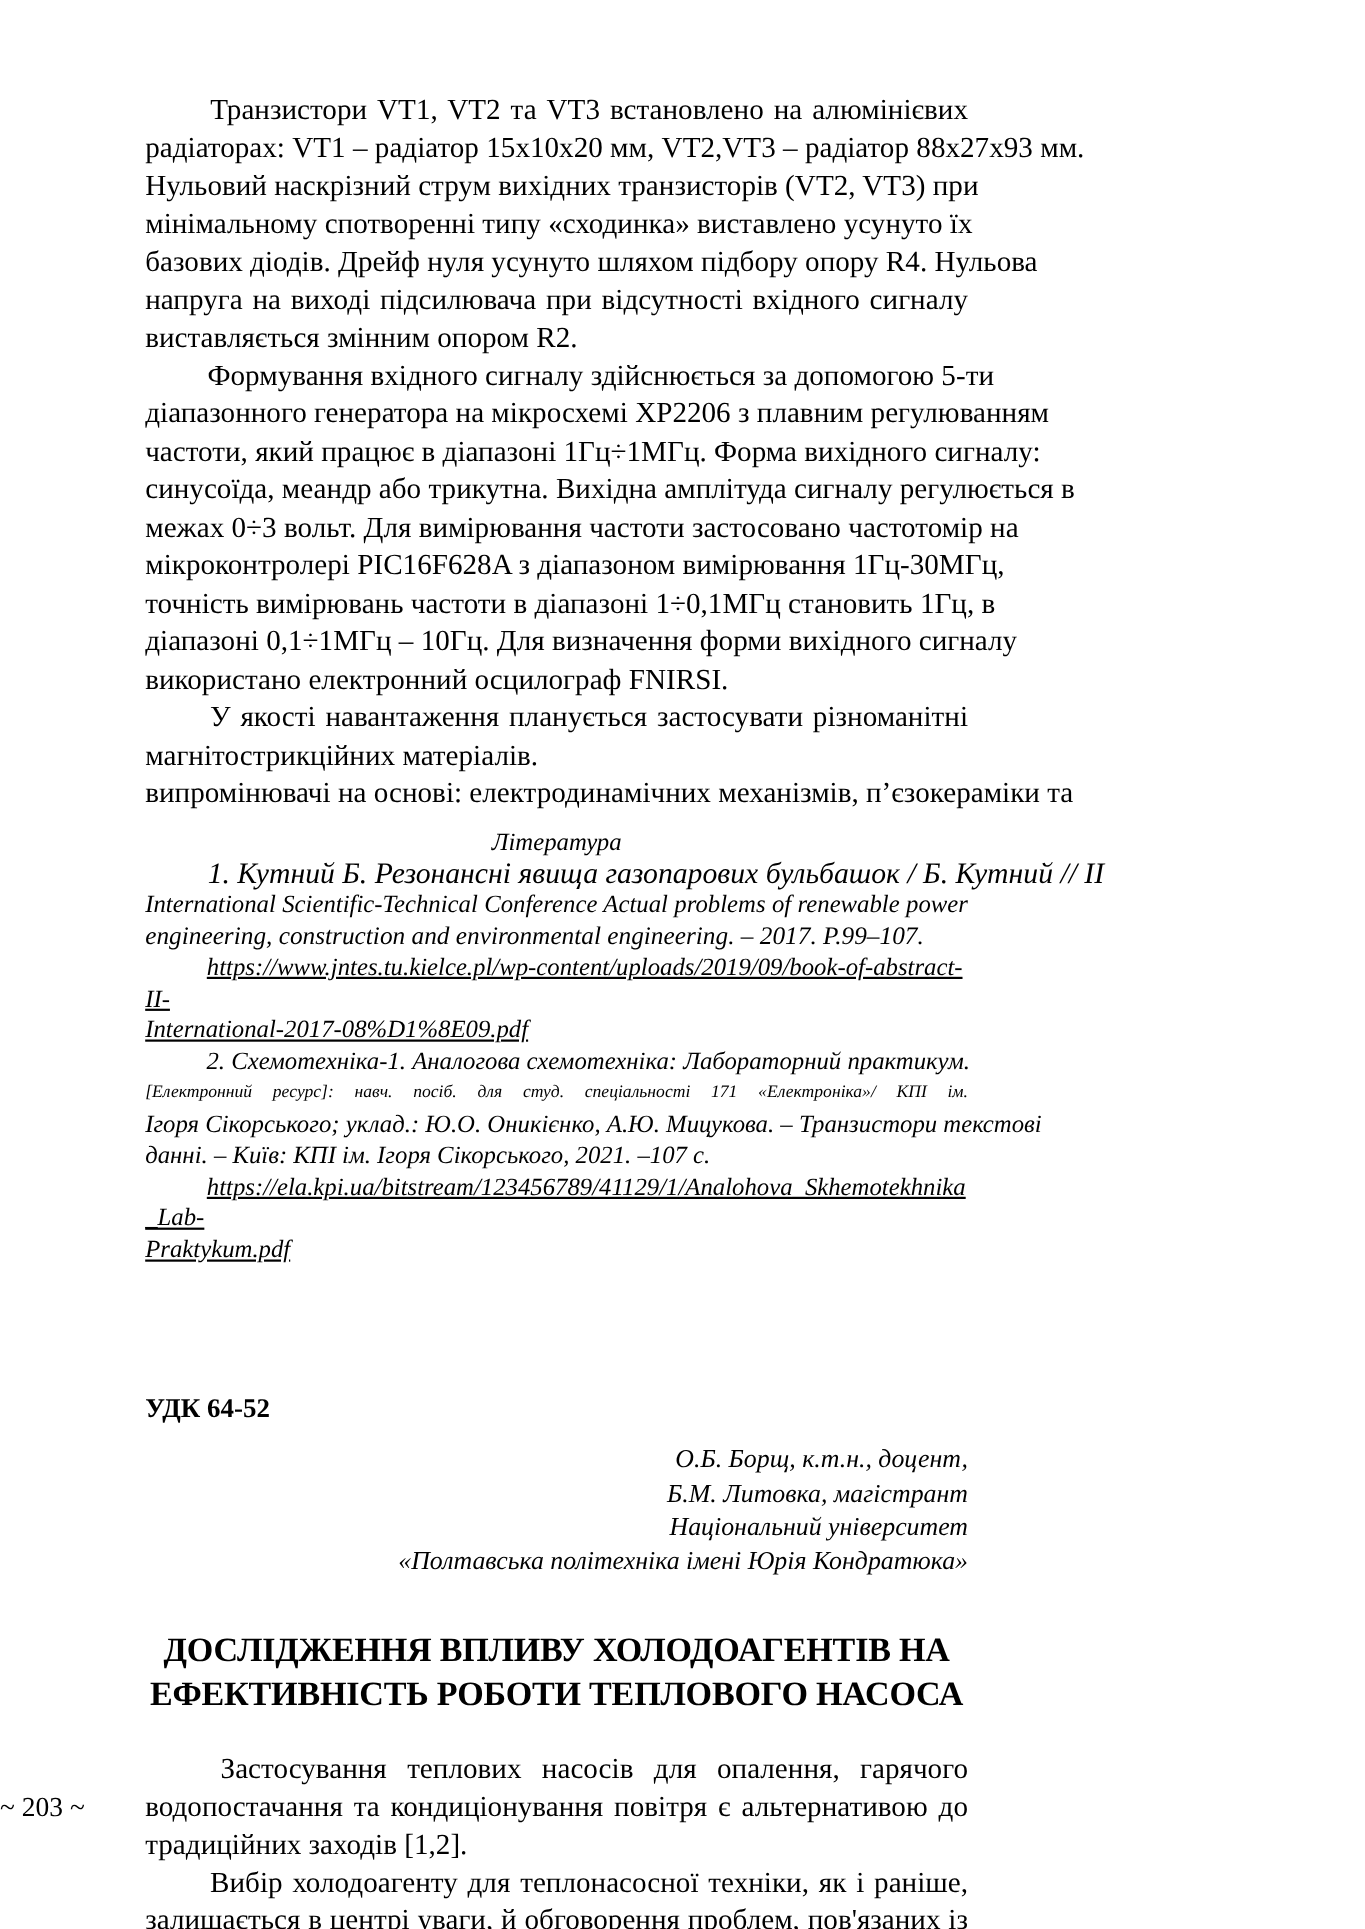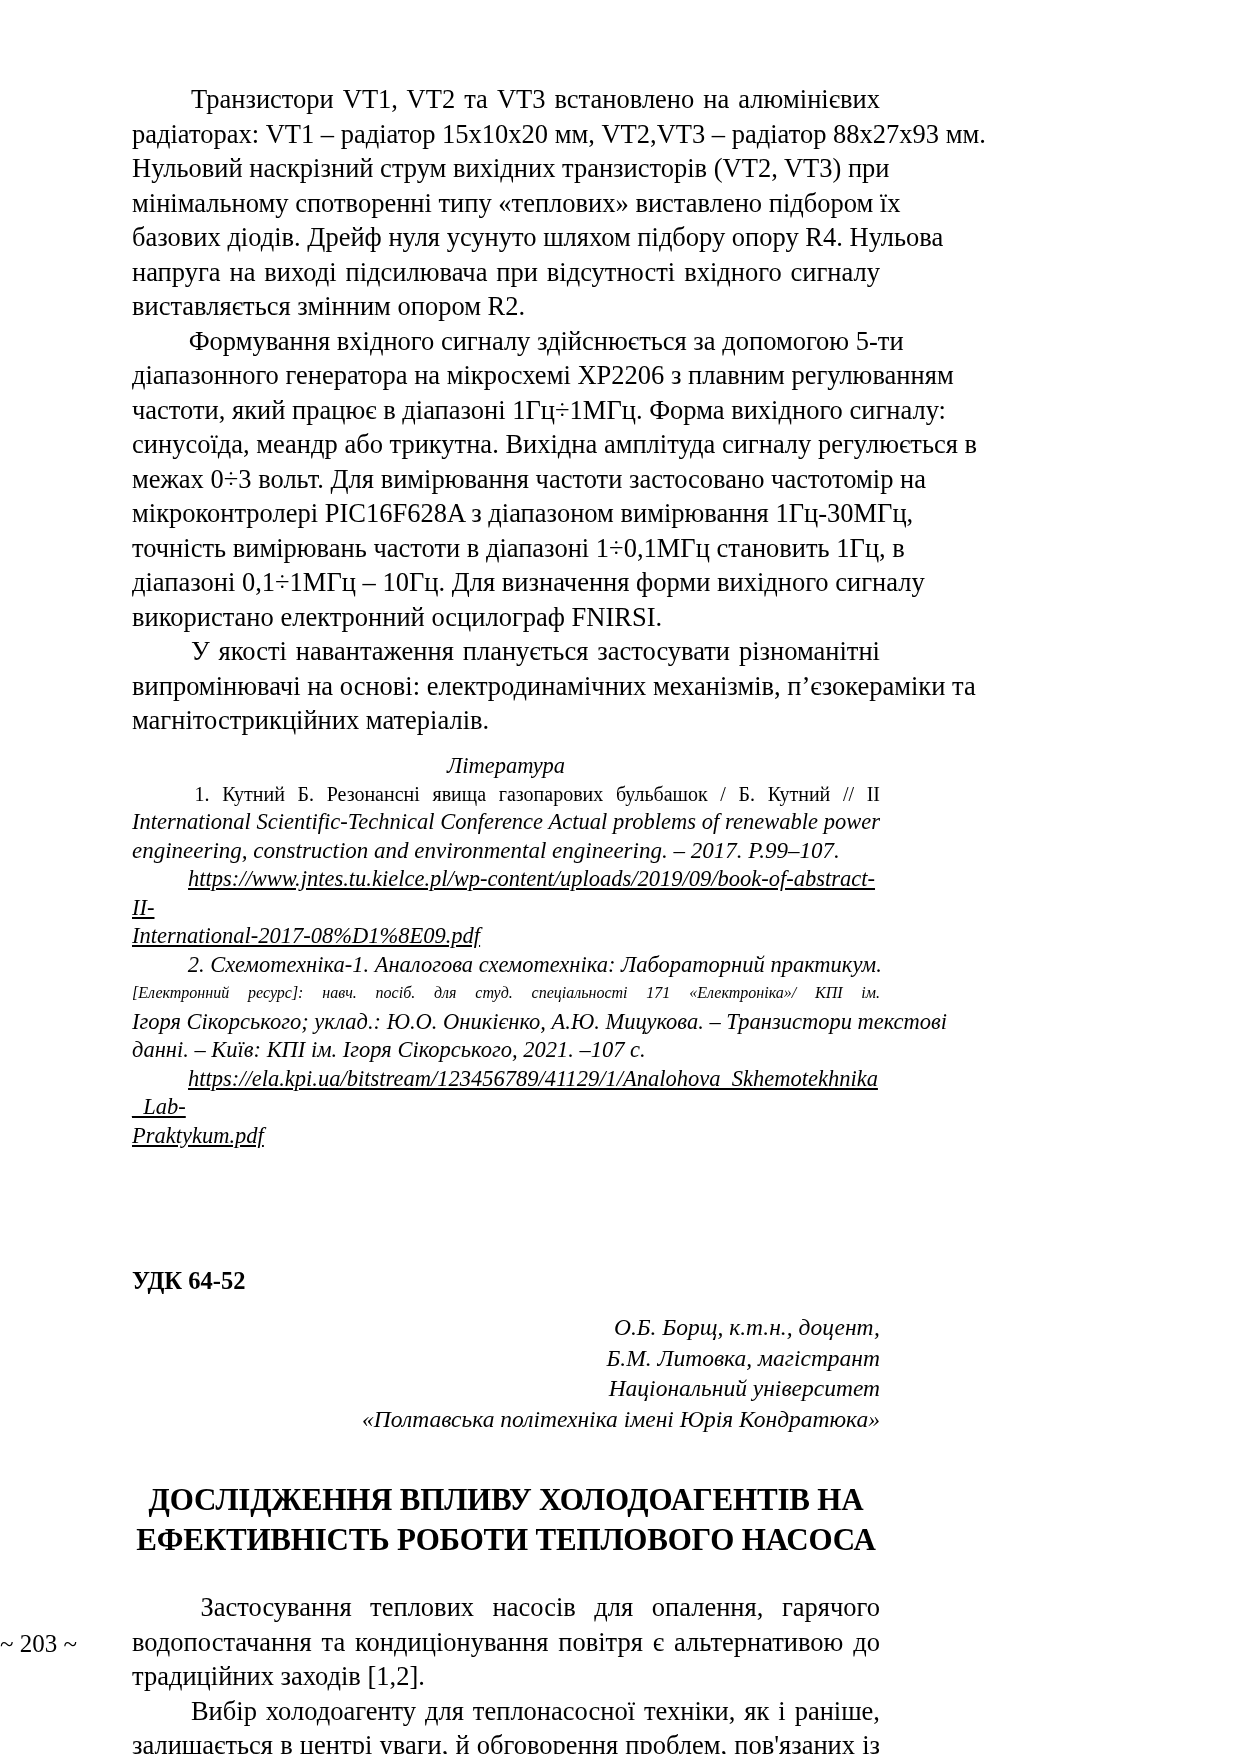--- a/index.html
+++ b/index.html
@@ -102,48 +102,48 @@
 </style>
 </head>
 <body>
 
 <div class="page">
 
   <div class="just-lines" id="p1-block">
       <div class="jline"><span class="sp" style="width: 50px;"></span> Транзистори VT1, VT2 та VT3 встановлено на алюмінієвих</div>
       <div class="jline">радіаторах: VT1 – радіатор 15х10х20 мм, VT2,VT3 – радіатор 88х27х93 мм.</div>
       <div class="jline">Нульовий наскрізний струм вихідних транзисторів (VT2, VT3) при</div>
-      <div class="jline">мінімальному спотворенні типу «теплових» виставлено підбором їх</div>
+      <div class="jline">мінімальному спотворенні типу «сходинка» виставлено усунуто їх</div>
       <div class="jline">базових діодів. Дрейф нуля усунуто шляхом підбору опору R4. Нульова</div>
       <div class="jline">напруга на виході підсилювача при відсутності вхідного сигналу</div>
       <div class="jline nolast">виставляється змінним опором R2.</div>
     </div>
 
   <div class="just-lines" id="p2-block">
       <div class="jline"><span class="sp" style="width: 50px;"></span> Формування вхідного сигналу здійснюється за допомогою 5-ти</div>
       <div class="jline">діапазонного генератора на мікросхемі XP2206 з плавним регулюванням</div>
       <div class="jline">частоти, який працює в діапазоні 1Гц÷1МГц. Форма вихідного сигналу:</div>
       <div class="jline">синусоїда, меандр або трикутна. Вихідна амплітуда сигналу регулюється в</div>
       <div class="jline">межах 0÷3 вольт. Для вимірювання частоти застосовано частотомір на</div>
       <div class="jline">мікроконтролері PIC16F628A з діапазоном вимірювання 1Гц-30МГц,</div>
       <div class="jline">точність вимірювань частоти в діапазоні 1÷0,1МГц становить 1Гц, в</div>
       <div class="jline">діапазоні 0,1÷1МГц – 10Гц. Для визначення форми вихідного сигналу</div>
       <div class="jline nolast">використано електронний осцилограф FNIRSI.</div>
     </div>
 
   <div class="just-lines" id="p3-block">
       <div class="jline"><span class="sp" style="width: 50px;"></span> У якості навантаження планується застосувати різноманітні</div>
+      <div class="jline nolast">магнітострикційних матеріалів.</div>
       <div class="jline">випромінювачі на основі: електродинамічних механізмів, п’єзокераміки та</div>
-      <div class="jline nolast">магнітострикційних матеріалів.</div>
     </div>
 
   <div class="lit-head">Література</div>
 
   <div id="refs-block">
-      <div class="jline" style="font-size: 20px; line-height: 28.5px;"><span class="sp" style="width: 50px;"></span> 1. Кутний Б. Резонансні явища газопарових бульбашок / Б. Кутний // II</div>
+      <div class="jline" style="font-style: italic; font-size: 27px; line-height: 28.5px;"><span class="sp" style="width: 50px;"></span> 1. Кутний Б. Резонансні явища газопарових бульбашок / Б. Кутний // II</div>
       <div class="jline" style="font-style: italic; font-size: 22.5px; line-height: 28.5px;">International Scientific-Technical Conference Actual problems of renewable power</div>
       <div class="jline nolast" style="font-style: italic; font-size: 23px; line-height: 28.5px;">engineering, construction and environmental engineering. – 2017. P.99–107.</div>
       <div class="url">https://www.jntes.tu.kielce.pl/wp-content/uploads/2019/09/book-of-abstract-II-</div>
       <div class="url2">International-2017-08%D1%8E09.pdf</div>
       <div class="jline" style="font-style: italic; font-size: 22.5px; line-height: 28.5px;"><span class="sp" style="width: 50px;"></span> 2. Схемотехніка-1. Аналогова схемотехніка: Лабораторний практикум.</div>
       <div class="jline" style="font-style: italic; font-size: 16px; line-height: 28.5px;">[Електронний ресурс]: навч. посіб. для студ. спеціальності 171 «Електроніка»/ КПІ ім.</div>
       <div class="jline" style="font-style: italic; font-size: 22.5px; line-height: 28.5px;">Ігоря Сікорського; уклад.: Ю.О. Оникієнко, А.Ю. Мицукова. – Транзистори текстові</div>
       <div class="jline nolast" style="font-style: italic; font-size: 22.5px; line-height: 28.5px;">данні. – Київ: КПІ ім. Ігоря Сікорського, 2021. –107 с.</div>
       <div class="url">https://ela.kpi.ua/bitstream/123456789/41129/1/Analohova_Skhemotekhnika_Lab-</div>
       <div class="url2">Praktykum.pdf</div>

